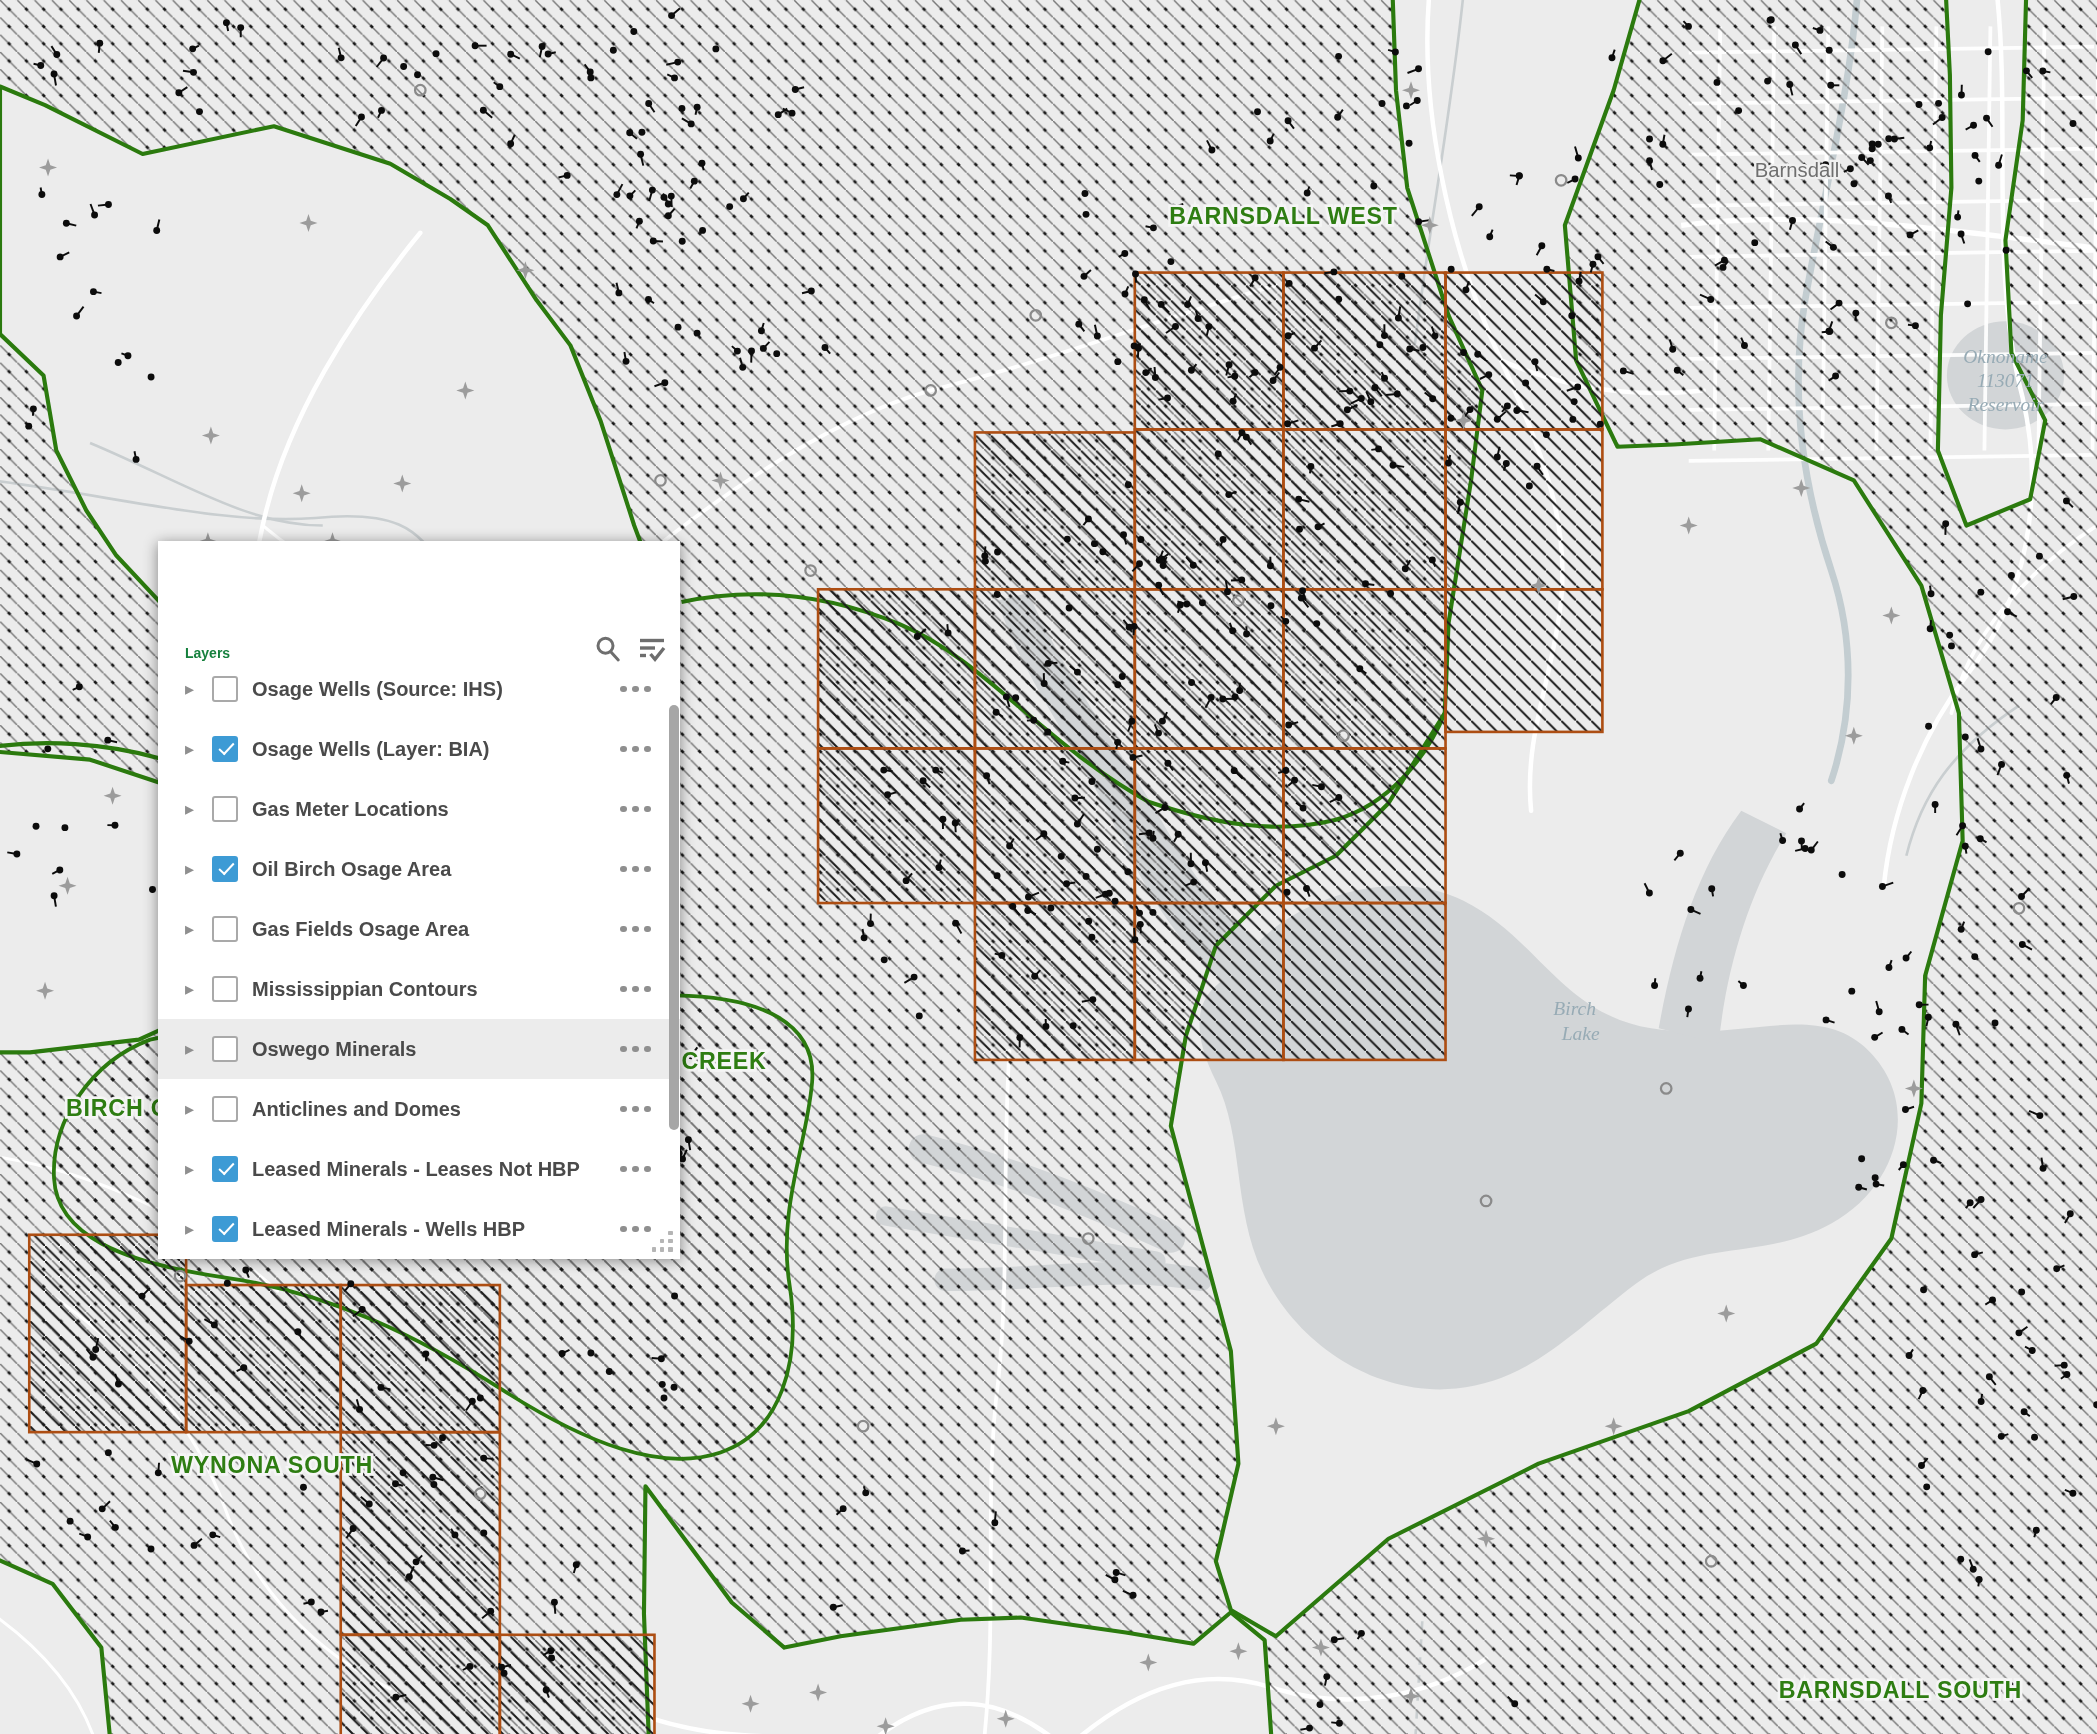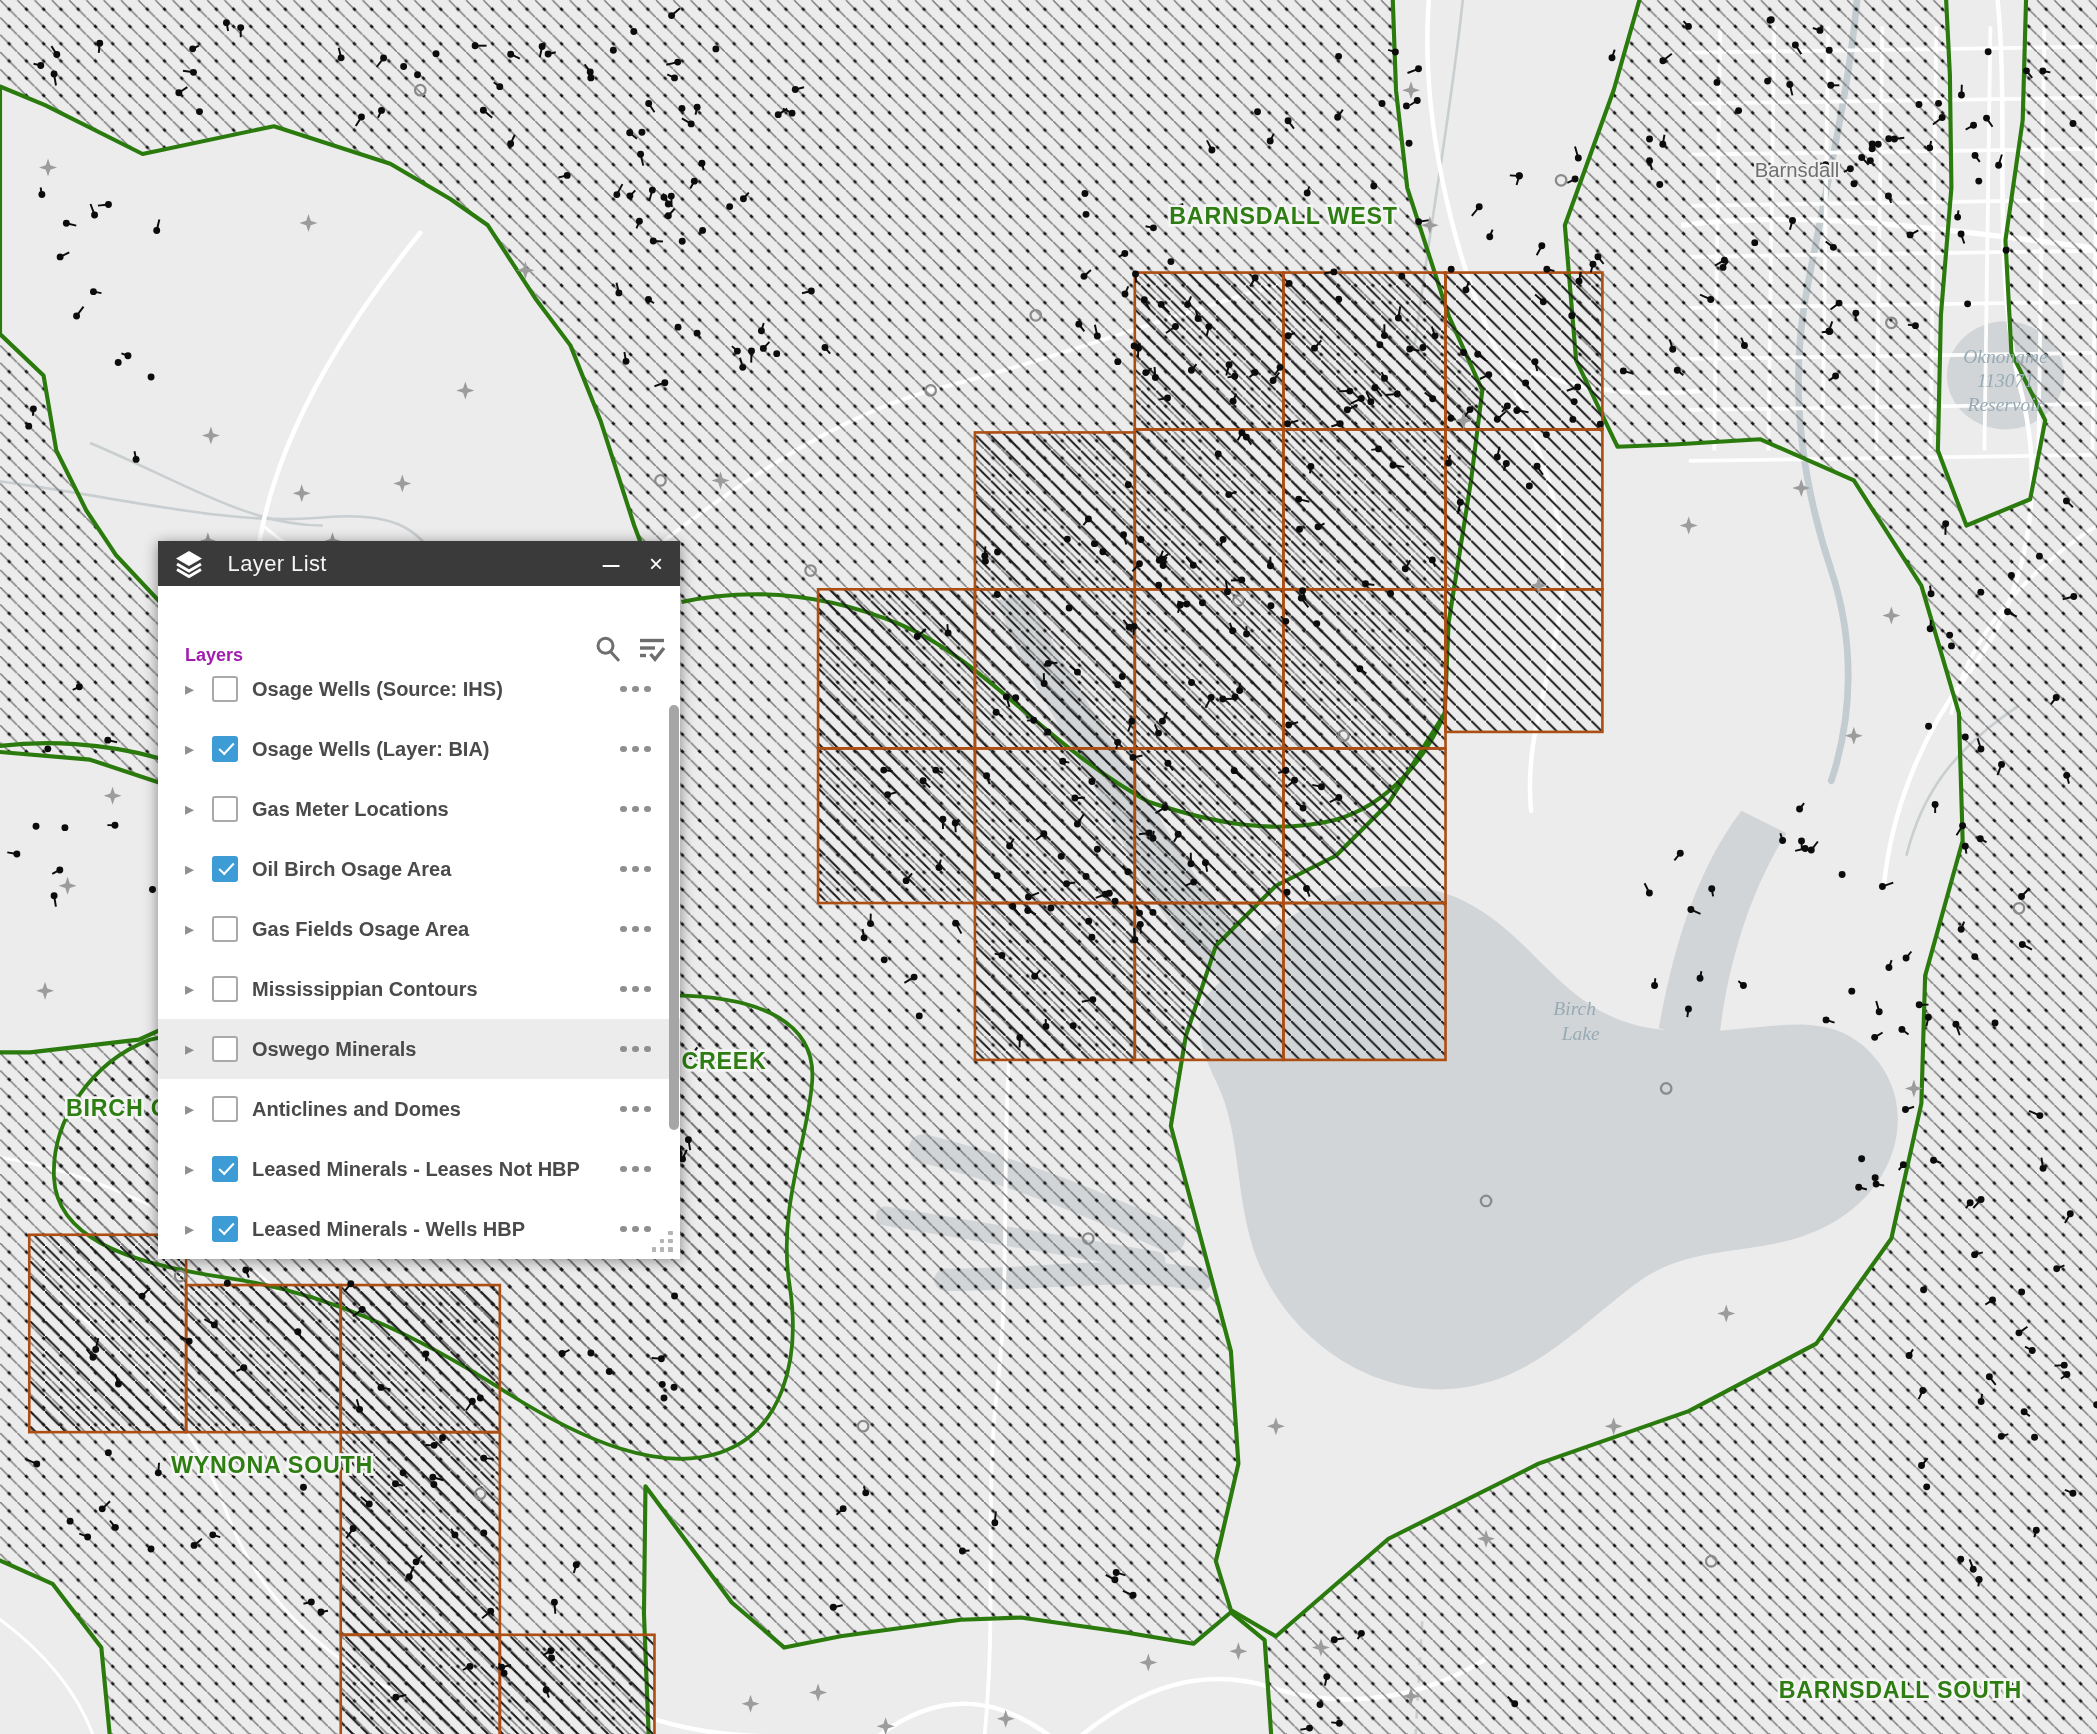--- a/index.html
+++ b/index.html
@@ -12,21 +12,21 @@
     background:#ffffff;box-shadow:0 2.3px 13.5px rgba(0,0,0,.45);z-index:10;}
   #panel-header{position:absolute;left:0;top:0;width:100%;height:45px;background:#3a3a3a;
     display:flex;align-items:center;}
   #panel-header .hicon{width:32px;height:32px;margin-left:15px;flex:0 0 auto;}
   #panel-title{color:#f4f4f4;font-size:22px;margin-left:22.5px;letter-spacing:0.4px;}
   .winbtn{position:absolute;top:0;height:45px;width:42px;color:#ffffff;display:flex;
     align-items:center;justify-content:center;font-size:25.5px;cursor:pointer;}
   #btn-min{right:48px;font-size:30px;padding-bottom:7.5px;}
   #btn-close{right:3px;font-size:24px;}
   #panel-body{position:absolute;left:0;top:45px;width:100%;height:673px;background:#fff;}
-  #layers-heading{position:absolute;left:27px;top:59px;font-size:18px;font-weight:bold;color:#a21caf;}
+  #layers-heading{position:absolute;left:27px;top:59px;font-size:14px;font-weight:bold;color:#15803d;}
   .tool-icon{position:absolute;top:47px;width:33px;height:33px;cursor:pointer;}
   #tool-search{left:434px;}
   #tool-filter{left:476px;}
   #rows{position:absolute;left:0;top:73px;width:100%;}
   .lrow{position:relative;height:60px;display:flex;align-items:center;}
   .lrow.hl{background:#ececec;}
   .arrow{position:absolute;left:27px;width:15px;color:#8f8f8f;font-size:18px;cursor:pointer;line-height:1;}
   .cbox{position:absolute;left:54px;width:25.5px;height:25.5px;border:2.3px solid #a9a9a9;border-radius:3px;
     background:#fff;box-sizing:border-box;cursor:pointer;}
   .cbox.on{background:#3d9bd5;border-color:#3d9bd5;}
@@ -1315,30 +1315,20 @@
   <g font-family="Liberation Serif, DejaVu Serif, serif" font-style="italic" font-size="26" fill="#97abb5" text-anchor="middle">
     <text x="2672" y="484">Oknoname</text>
     <text x="2672" y="516">113071</text>
     <text x="2672" y="548">Reservoir</text>
     <text x="2098" y="1352">Birch</text>
     <text x="2106" y="1386">Lake</text>
   </g>
 </svg>
 
 <div id="layer-panel">
-  <div id="panel-header">
-    <svg class="hicon" viewBox="0 0 32 32">
-      <polygon points="16,3 29,10.5 16,18 3,10.5" fill="#ffffff"></polygon>
-      <polyline points="4,16 16,23 28,16" fill="none" stroke="#ffffff" stroke-width="3"></polyline>
-      <polyline points="4,21.5 16,28.5 28,21.5" fill="none" stroke="#ffffff" stroke-width="3"></polyline>
-    </svg>
-    <span id="panel-title">Layer List</span>
-    <span class="winbtn" id="btn-min">–</span>
-    <span class="winbtn" id="btn-close">×</span>
-  </div>
   <div id="panel-body">
     <div id="layers-heading">Layers</div>
     <svg class="tool-icon" id="tool-search" viewBox="0 0 44 44">
       <circle cx="18" cy="17" r="10" fill="none" stroke="#6e6e6e" stroke-width="4"></circle>
       <line x1="25" y1="25" x2="35" y2="36" stroke="#6e6e6e" stroke-width="4" stroke-linecap="round"></line>
     </svg>
     <svg class="tool-icon" id="tool-filter" viewBox="0 0 44 44">
       <line x1="8" y1="10" x2="40" y2="10" stroke="#6e6e6e" stroke-width="4.5"></line>
       <line x1="8" y1="20" x2="28" y2="20" stroke="#6e6e6e" stroke-width="4.5"></line>
       <line x1="8" y1="30" x2="16" y2="30" stroke="#6e6e6e" stroke-width="4.5"></line>

